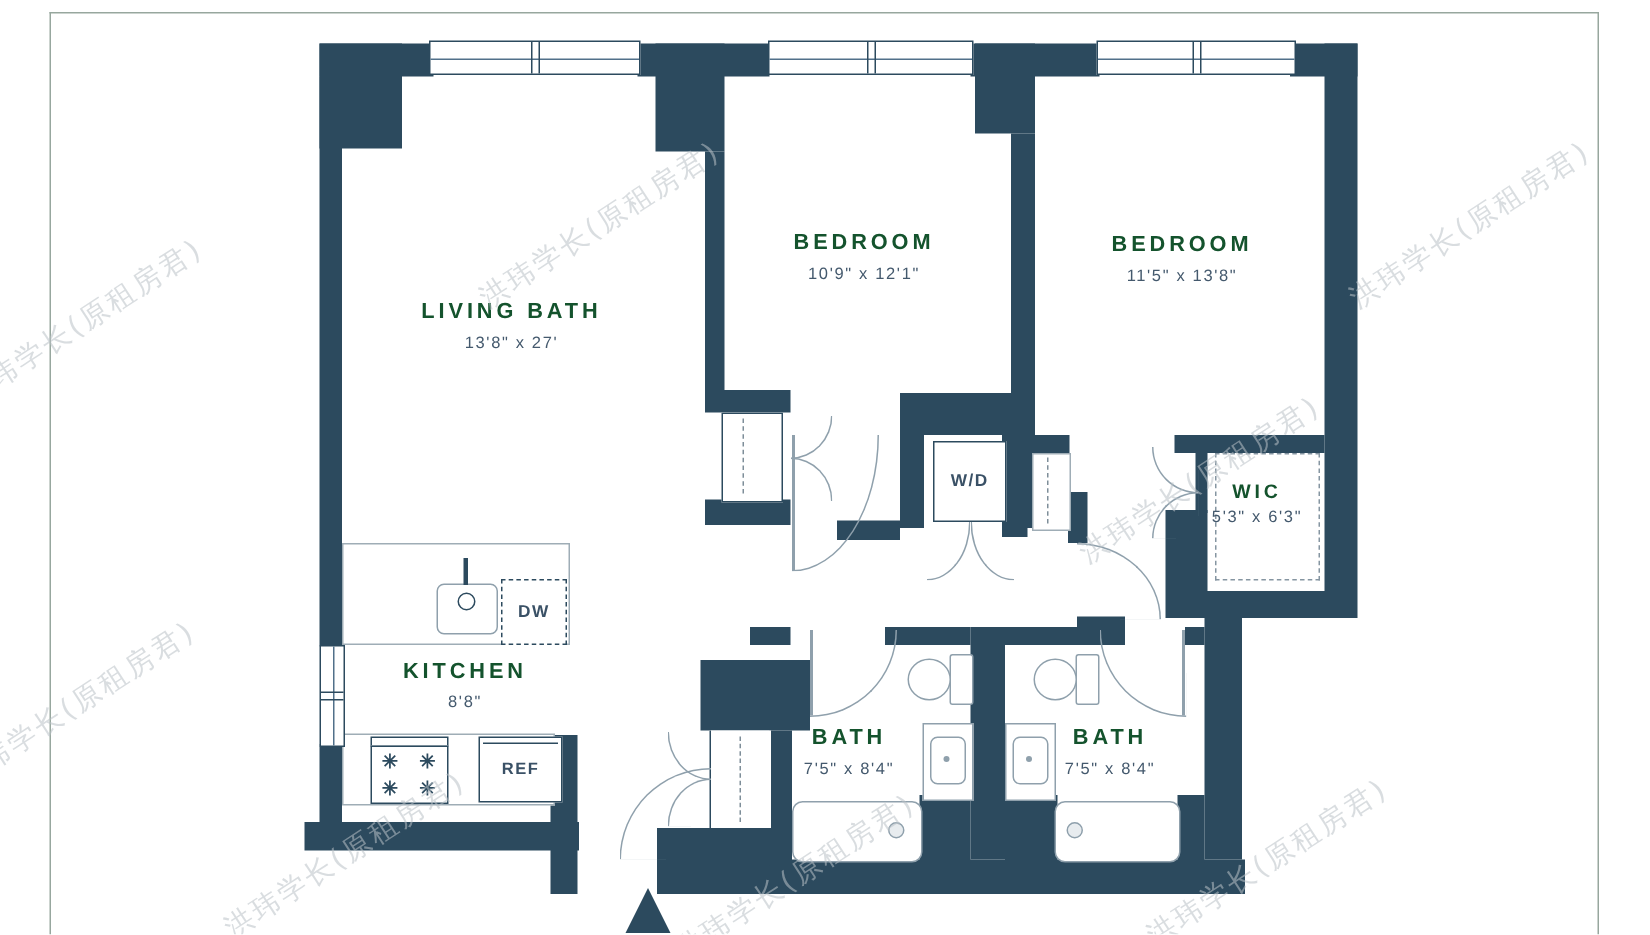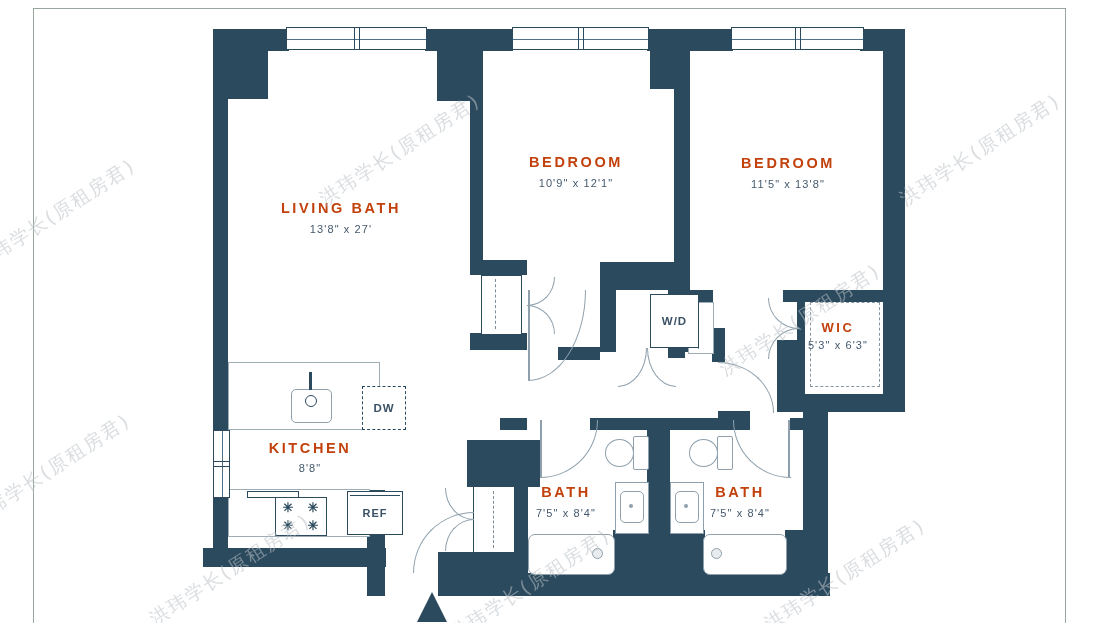--- a/index.html
+++ b/index.html
@@ -16,25 +16,25 @@
   .window.v .mull{position:absolute;top:50%;left:0;right:0;height:4px;margin-top:-3px;
                   border-top:1.2px solid #2c4a5e;border-bottom:1.2px solid #2c4a5e;}
   .arc{position:absolute;border:0 solid #8fa0ac;background:transparent;z-index:3;}
   .arc-br{border-right-width:1.4px;border-bottom-width:1.4px;border-radius:0 0 100% 0;}
   .arc-bl{border-left-width:1.4px;border-bottom-width:1.4px;border-radius:0 0 0 100%;}
   .arc-tl{border-left-width:1.4px;border-top-width:1.4px;border-radius:100% 0 0 0;}
   .arc-tr{border-right-width:1.4px;border-top-width:1.4px;border-radius:0 100% 0 0;}
   .leaf{position:absolute;background:#8fa0ac;z-index:3;}
   .fixbox{position:absolute;background:#fff;border:1.5px solid #2c4a5e;z-index:3;
           display:flex;align-items:center;justify-content:center;
-          font-size:11.5px;font-weight:600;letter-spacing:1px;color:#3a5166;margin-left:28px;}
+          font-size:11.5px;font-weight:600;letter-spacing:1px;color:#3a5166;}
   .thinbox{position:absolute;background:#fff;border:1px solid #9fadb6;z-index:2;}
   .dashline{position:absolute;border-left:1.3px dashed #7e8e99;width:0;z-index:3;}
   .rname{position:absolute;transform:translateX(-50%);white-space:nowrap;z-index:4;
-         font-size:14.5px;font-weight:600;letter-spacing:2.6px;color:#c2410c;}
+         font-size:14.5px;font-weight:600;letter-spacing:2.6px;color:#14532d;}
   .rdim{position:absolute;transform:translateX(-50%);white-space:nowrap;z-index:4;
         font-size:11px;font-weight:500;letter-spacing:1.1px;color:#44596d;}
   .sm{font-size:13px;}
   .wm{position:absolute;transform:translate(-50%,-50%) rotate(-33deg);white-space:nowrap;z-index:6;
       font-size:19px;letter-spacing:2px;color:rgba(186,193,199,0.55);pointer-events:none;
       font-family:"DejaVu Sans",sans-serif;}
   .toilet-bowl{position:absolute;background:#fff;border:1.2px solid #8fa0ac;border-radius:50%;z-index:3;}
   .toilet-tank{position:absolute;background:#fff;border:1.2px solid #8fa0ac;border-radius:2px;z-index:3;}
   .vanity{position:absolute;background:#fff;border:1.2px solid #8fa0ac;z-index:3;}
   .vsink{position:absolute;background:#fff;border:1px solid #8fa0ac;border-radius:5px;z-index:3;}

